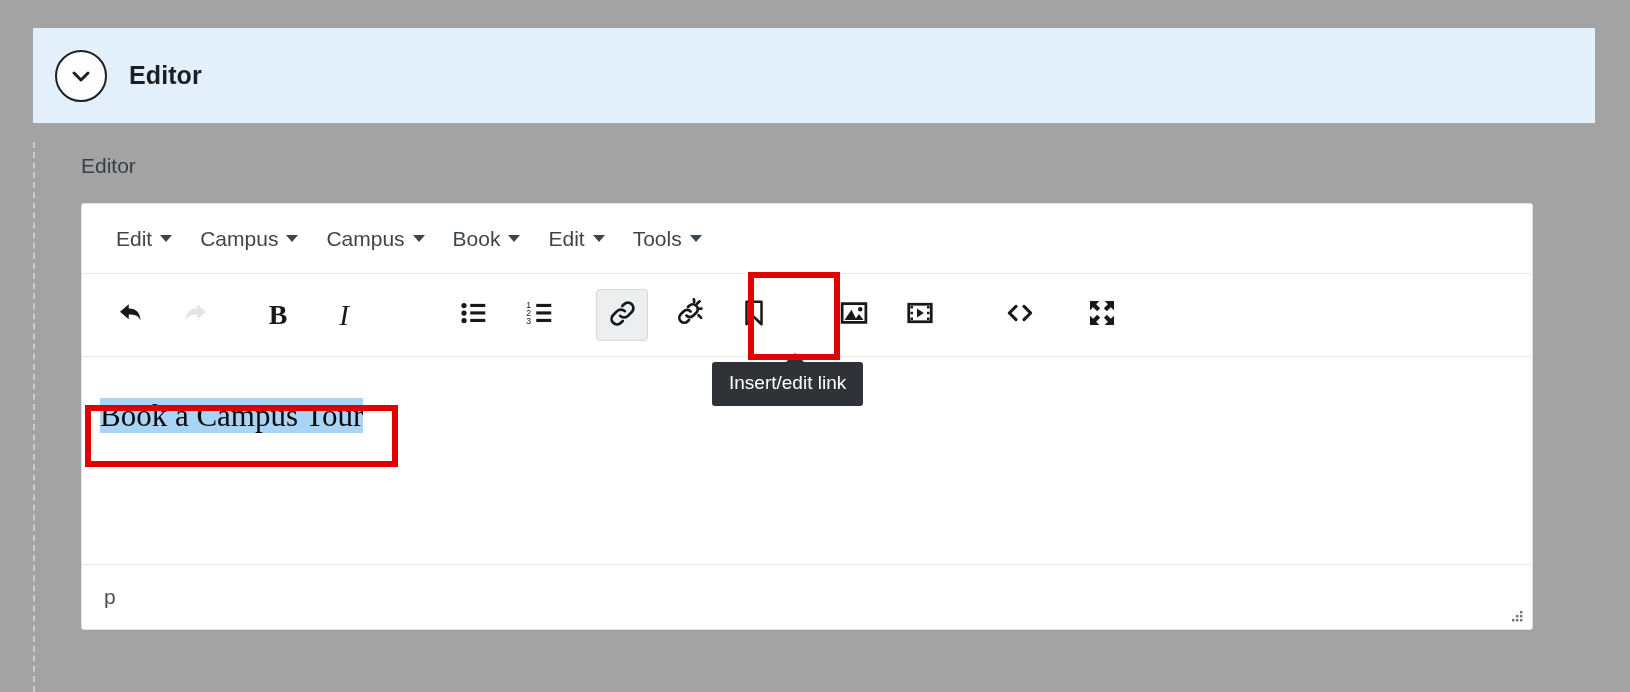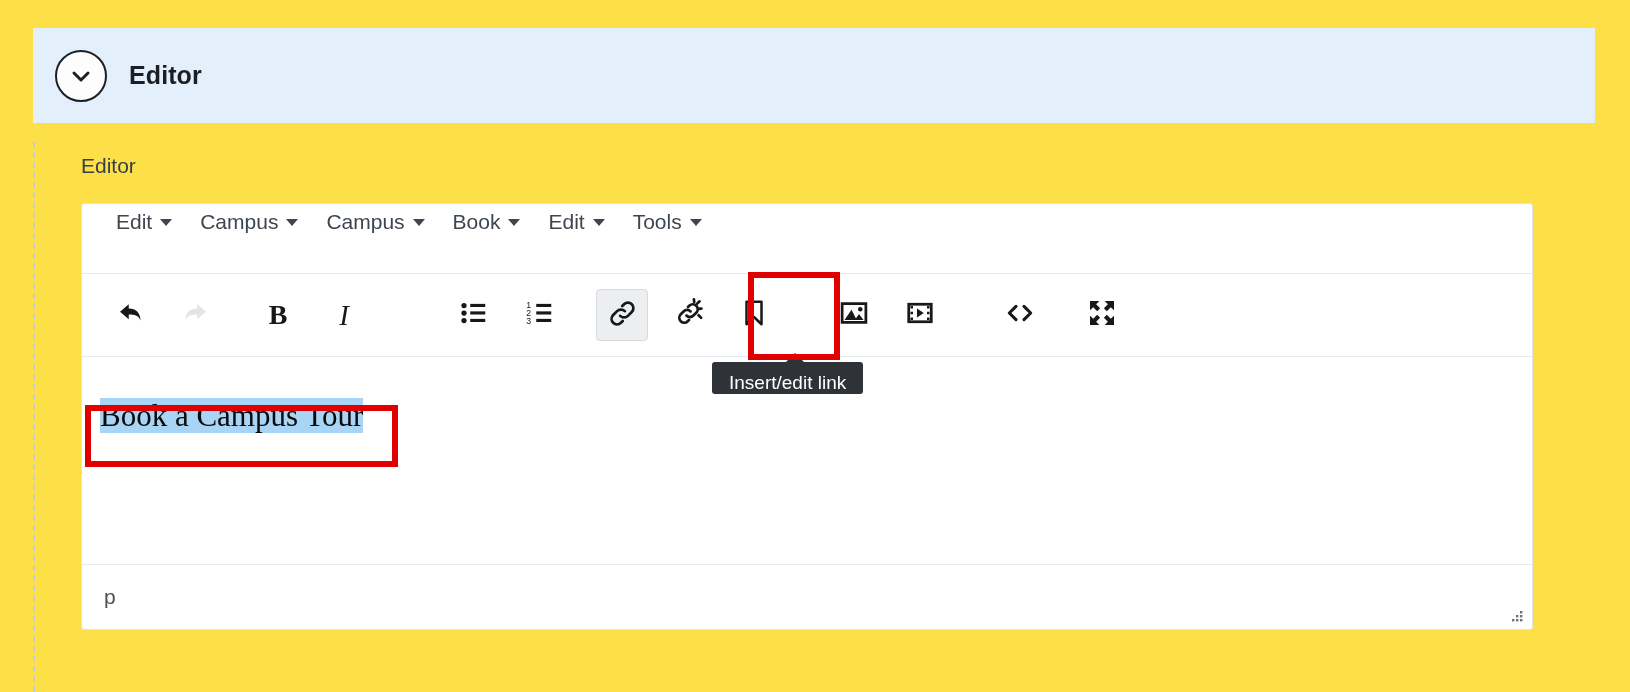--- a/index.html
+++ b/index.html
@@ -7,21 +7,21 @@
     margin: 0; padding: 0;
     width: 1630px; height: 692px;
     background: #f8f9fa;
     font-family: "Liberation Sans", sans-serif;
     overflow: hidden;
   }
   .page {
     position: relative;
     width: 1630px;
     height: 692px;
-    background: #fde047;
+    background: #a3a3a3;
   }
 
   
   .panel-header {
     position: absolute;
     left: 33px;
     top: 28px;
     width: 1562px;
     height: 95px;
     background: #e3effa;
@@ -74,21 +74,21 @@
     top: 203px;
     width: 1452px;
     height: 427px;
     background: #ffffff;
     border: 1px solid #dfe3e8;
     border-radius: 3px;
   }
   .mce-menubar {
     height: 70px;
     display: flex;
-    align-items: flex-start;
+    align-items: center;
     padding-left: 20px;
     gap: 0px;
     border-bottom: 1px solid #e6e9ee;
   }
   .menu-item {
     font-size: 21px;
     color: #3d464f;
     padding: 6px 14px;
     display: flex;
     align-items: center;
@@ -187,21 +187,21 @@
   #anno-selected-text { left: 85px; top: 405px; width: 313px; height: 62px; }
 
   
   .tooltip {
     position: absolute;
     left: 712px;
     top: 362px;
     background: #2f3337;
     color: #ffffff;
     font-size: 19px;
-    padding: 10px 17px 0 17px;
+    padding: 10px 17px 12px 17px;
     border-radius: 3px;
     white-space: nowrap;
     z-index: 25;
   }
   .tooltip-arrow {
     position: absolute;
     left: 74px;
     top: -9px;
     width: 0; height: 0;
     border-left: 9px solid transparent;

